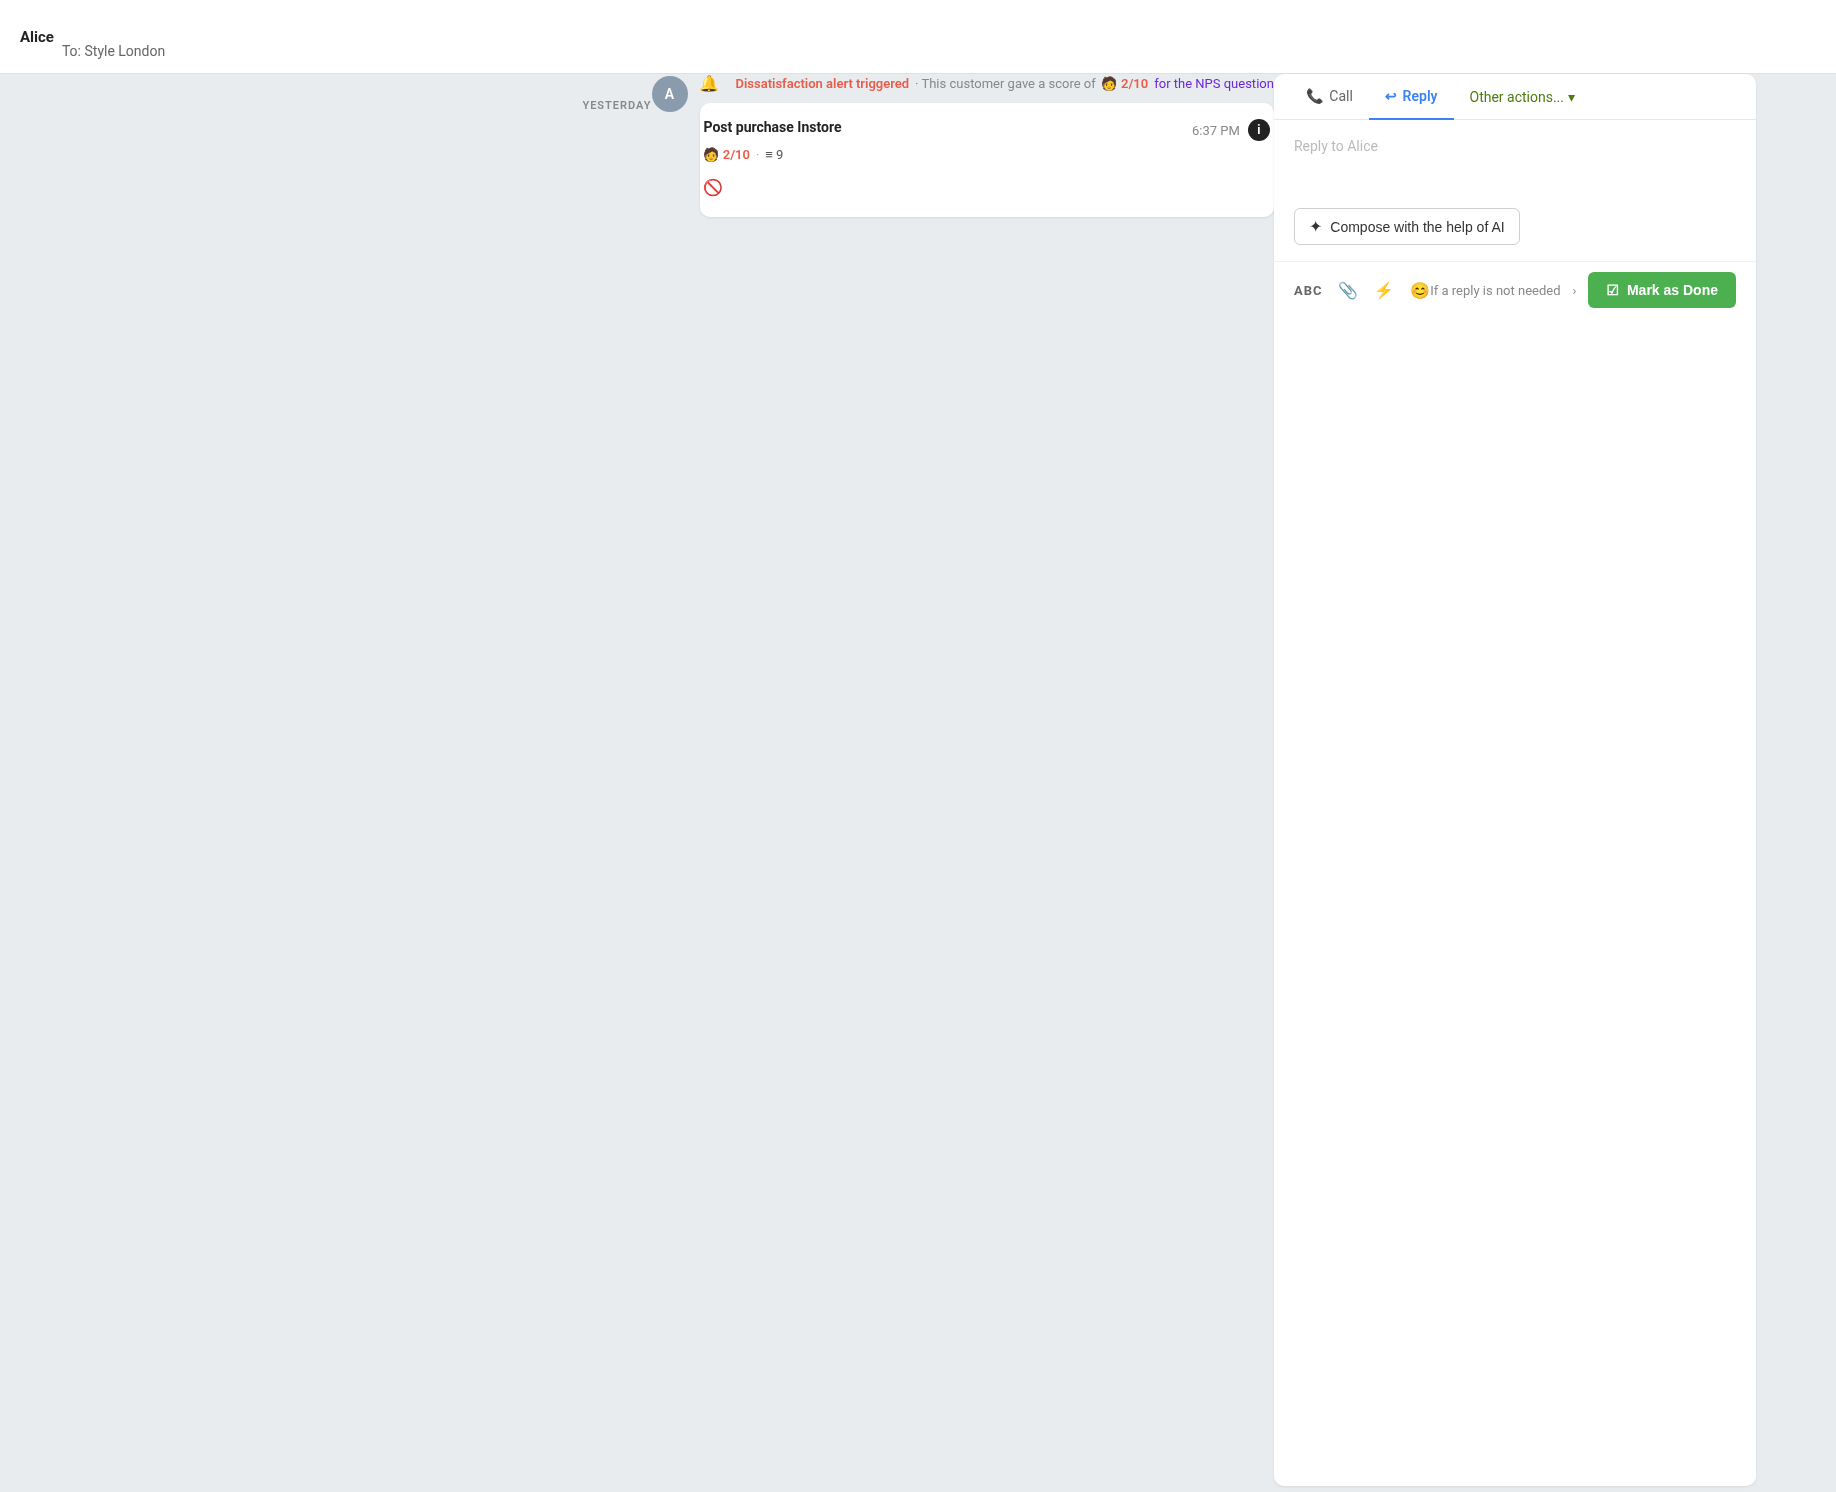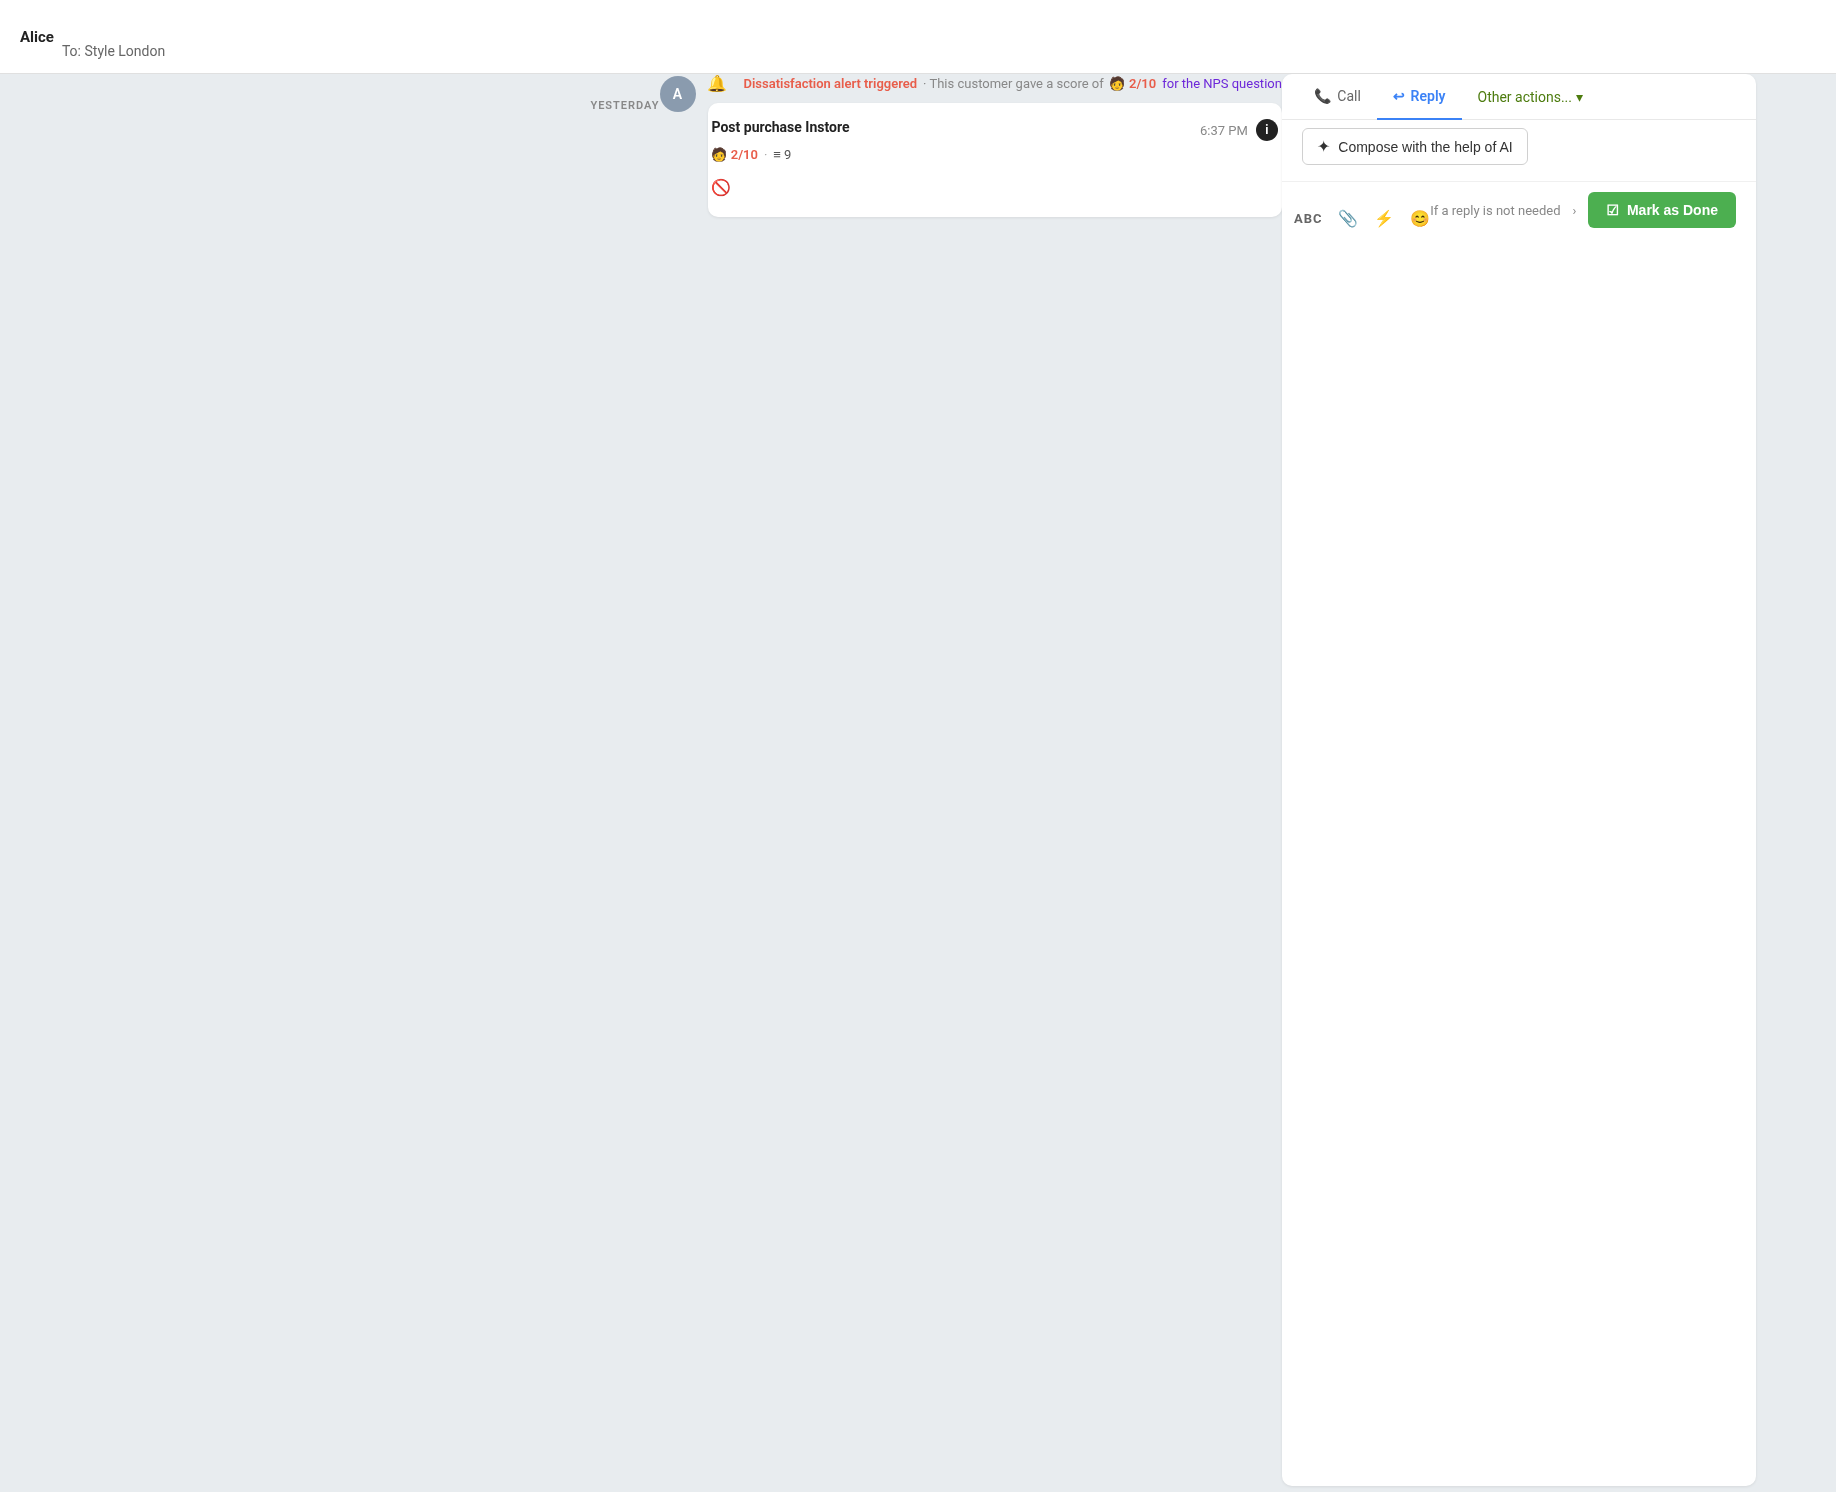--- a/index.html
+++ b/index.html
@@ -269,23 +269,23 @@
       cursor: pointer;
       font-weight: 500;
     }
 
     .ai-icon {
       font-size: 16px;
     }
 
     .reply-toolbar {
       display: flex;
-      align-items: flex-end;
+      align-items: center;
       justify-content: space-between;
-      padding: 10px 20px 14px 12px;
+      padding: 10px 20px 14px 20px;
       border-top: 1px solid #f0f0f0;
     }
 
     .toolbar-left {
       display: flex;
       align-items: center;
       gap: 16px;
     }
 
     .toolbar-icon {
@@ -419,20 +419,23 @@
         <span>↩</span>
         <span>Reply</span>
       </div>
       <div class="reply-tab-other">
         <span>Other actions...</span>
         <span>▾</span>
       </div>
     </div>
 
     
+    <div class="reply-input-area">
+      <span class="reply-placeholder">Reply to Alice</span>
+    </div>
 
     
     <button class="ai-compose-btn">
       <span class="ai-icon">✦</span>
       <span>Compose with the help of AI</span>
     </button>
 
     
     <div class="reply-toolbar">
       <div class="toolbar-left">

